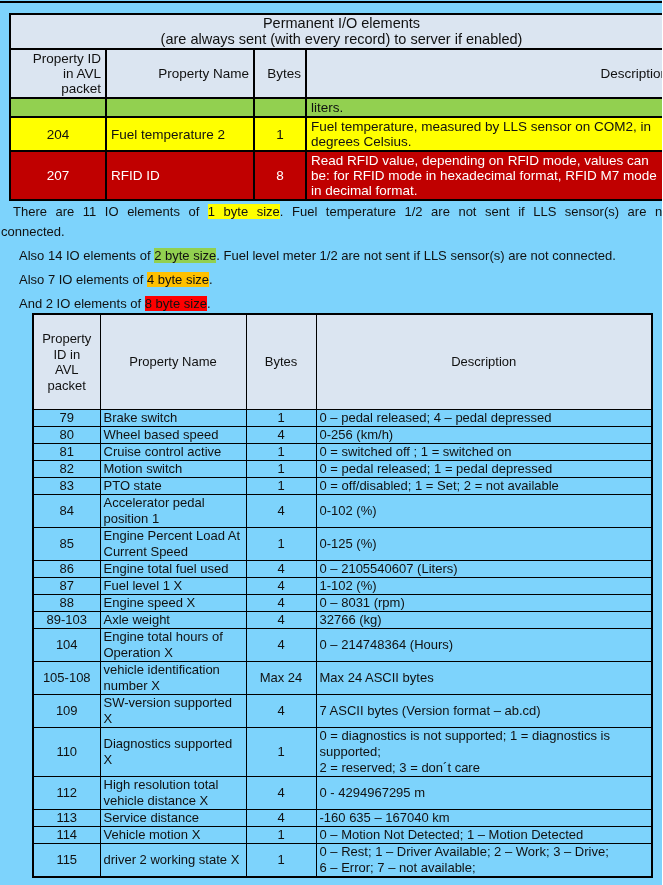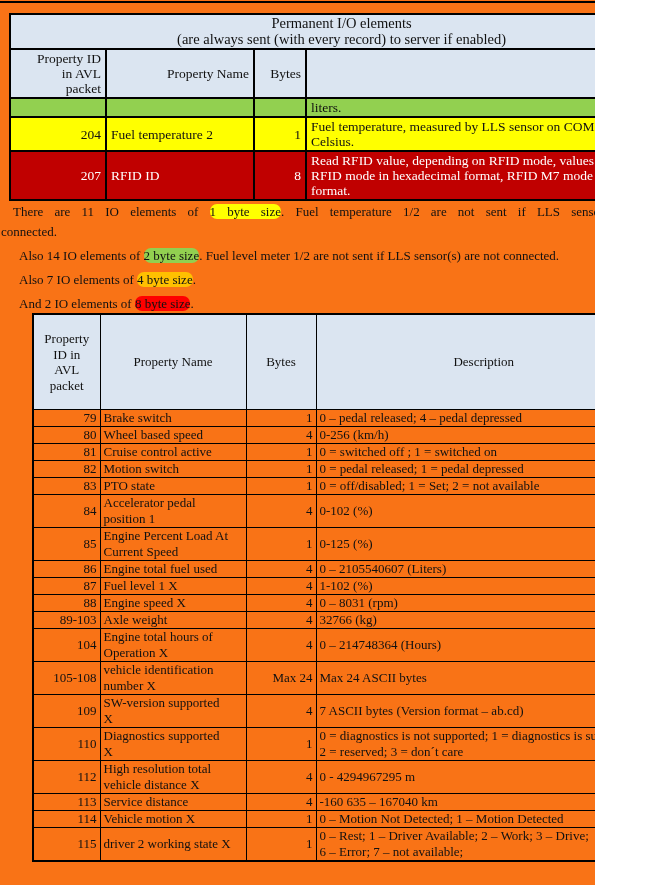--- a/index.html
+++ b/index.html
@@ -1,44 +1,44 @@
 <!DOCTYPE html>
 <html><head>
 <meta charset="utf-8">
 <style>
   html,body{margin:0;padding:0;background:#fff;}
-  .page{position:relative;width:595px;height:885px;background:#f97316;overflow:hidden;
-        font-family:Liberation Serif, serif;color:#111;}
+  .page{position:relative;width:662px;height:885px;background:#7dd3fc;overflow:hidden;
+        font-family:Liberation Sans, sans-serif;color:#111;}
   .top-rule{position:absolute;top:1px;left:0;width:663px;height:2px;background:#000;}
 
   table{border-collapse:collapse;table-layout:fixed;position:absolute;}
 
   
   .t1{top:13px;left:9px;width:663px;font-size:13.5px;line-height:15px;}
   .t1 th,.t1 td{border:2px solid #000;padding:1px 4px;vertical-align:middle;font-weight:normal;}
   .t1 .title{font-size:14.5px;line-height:15.5px;text-align:center;white-space:pre-line;}
   .t1 th{text-align:right;white-space:pre-line;}
   .hdr{background:#dbe5f1;}
 
   
   .t2{top:313px;left:32px;width:619px;font-size:13px;line-height:16px;border:2px solid #000;}
   .t2 th,.t2 td{border:1px solid #000;font-weight:normal;}
   .t2 th{background:#dbe5f1;text-align:center;white-space:pre-line;padding:16px 3px;line-height:15.5px;}
   .t2 td{padding:0 3px;vertical-align:middle;}
 
-  .col-id,.col-bytes{text-align:right;}
+  .col-id,.col-bytes{text-align:center;}
   .col-name,.col-desc{text-align:left;white-space:pre-line;}
 
   
   .notes{position:absolute;top:202px;left:1px;width:672px;font-size:13px;line-height:20px;}
   .notes p{margin:0 0 4px 0;}
   .notes .ind{text-indent:18px;}
   .l1{display:block;width:672px;text-align:justify;text-align-last:justify;text-indent:12px;}
   .l2{display:block;}
-  mark{color:inherit;background:none;border-radius:7px;}
+  mark{color:inherit;background:none;}
 </style>
 </head>
 <body>
 
 <div class="page">
   <div class="top-rule"></div>
 
   <table class="t1">
     <colgroup>
         <col style="width:96px">

